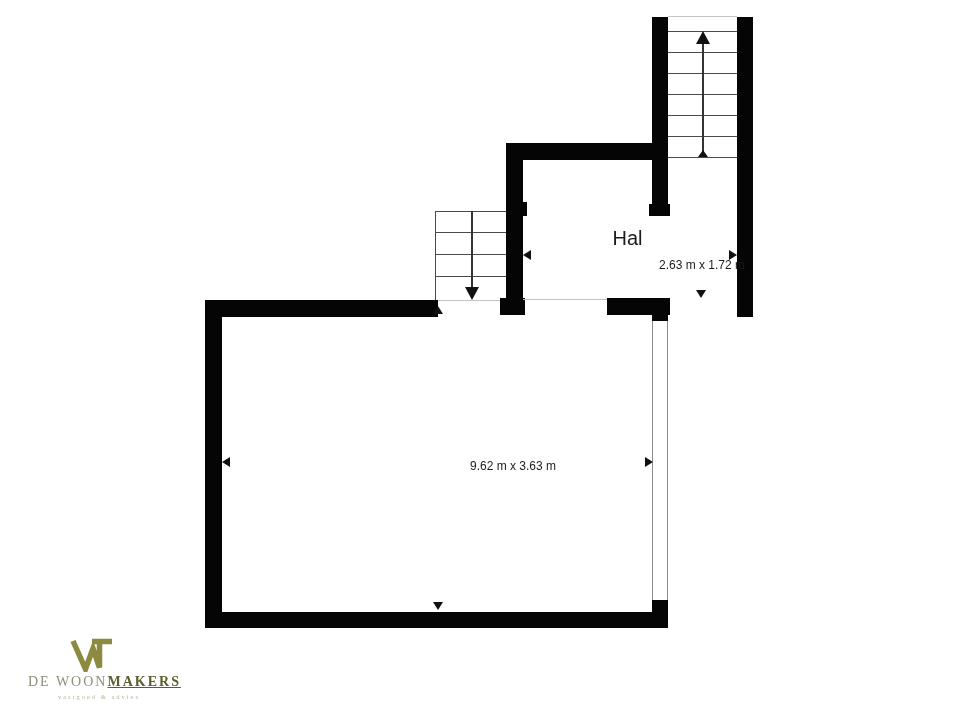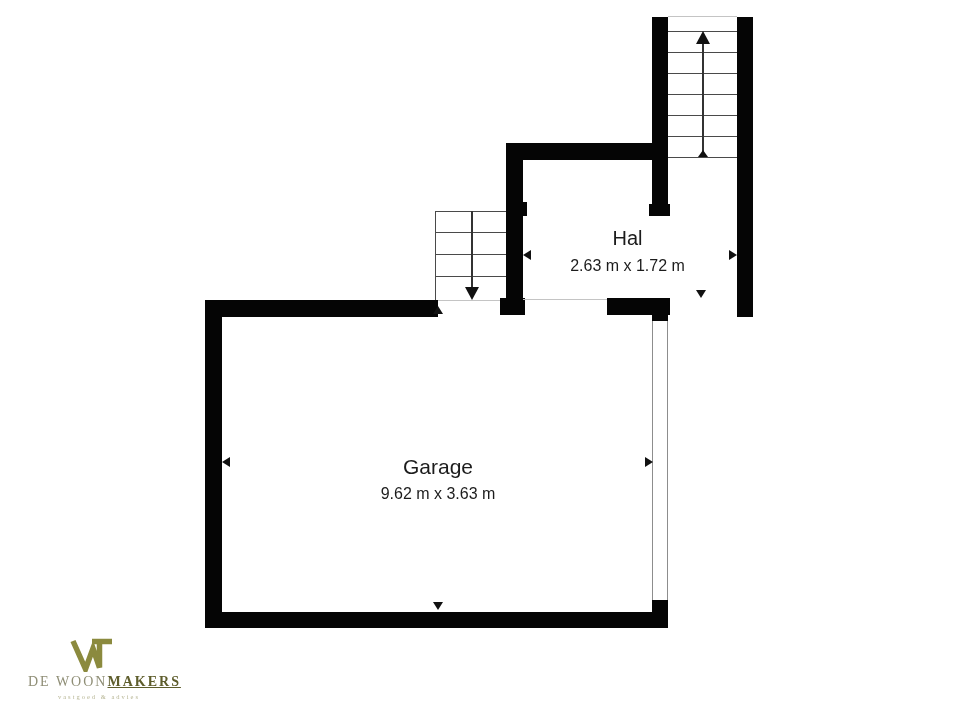--- a/index.html
+++ b/index.html
@@ -14,21 +14,21 @@
   .tri-left {border-top:5px solid transparent;border-bottom:5px solid transparent;border-right:8px solid #111;}
   .tri-right{border-top:5px solid transparent;border-bottom:5px solid transparent;border-left:8px solid #111;}
   .tri-up   {border-left:5px solid transparent;border-right:5px solid transparent;border-bottom:8px solid #111;}
   .tri-down {border-left:5px solid transparent;border-right:5px solid transparent;border-top:8px solid #111;}
   .tri-up-big  {border-left:7px solid transparent;border-right:7px solid transparent;border-bottom:13px solid #111;}
   .tri-down-big{border-left:7px solid transparent;border-right:7px solid transparent;border-top:13px solid #111;}
   .tri-up-sm   {border-left:5px solid transparent;border-right:5px solid transparent;border-bottom:7px solid #111;}
   .stairline{position:absolute;background:#333;width:2px;}
   .room-label{position:absolute;text-align:center;color:#1c1c1c;}
   .room-label .rname{font-size:21px;line-height:27px;}
-  .room-label .rdims{font-size:16px;line-height:27px;}
+  .room-label .rdims{font-size:12px;line-height:27px;text-align:right;}
   #hal-label .rname{font-size:20px;}
   .logo{position:absolute;left:0;top:632;width:200px;height:75px;}
   .logo-name{position:absolute;left:28px;top:674px;width:142px;text-align:center;
              font-family:"Liberation Serif","DejaVu Serif",serif;font-size:14px;
              letter-spacing:2px;white-space:nowrap;}
   .logo-name .prefix{color:#8f8e76;font-weight:400;}
   .logo-name .suffix{color:#5e5d2c;font-weight:700;text-decoration:underline;}
   .logo-tagline{position:absolute;left:28px;top:693px;width:142px;text-align:center;
                 font-family:"Liberation Serif","DejaVu Serif",serif;font-size:6.5px;
                 letter-spacing:2px;color:#b6b593;white-space:nowrap;}
@@ -99,21 +99,20 @@
 
     <div class="gline" style="left:652px;top:321px;width:1px;height:279px;"></div>
     <div class="gline" style="left:667px;top:321px;width:1px;height:279px;"></div>
 
     <div class="tri tri-left" style="left:222px;top:457px;"></div>
     <div class="tri tri-right" style="left:645px;top:457px;"></div>
     <div class="tri tri-up" style="left:433px;top:306px;"></div>
     <div class="tri tri-down" style="left:433px;top:602px;"></div>
 
     <div class="room-label" id="garage-label" style="left:320px;top:453px;width:236px;">
-      <div class="rname">Garage</div>
       <div class="rdims">9.62 m x 3.63 m</div>
     </div>
   </div>
 
   <div class="logo">
     <svg width="44" height="34" viewBox="0 0 44 34" style="position:absolute;left:70px;top:638px;">
       <path d="M3 3 L15.5 31 L23 10.5 L29.5 29.5 L29.5 3" fill="none" stroke="#8b8a3e" stroke-width="5.5" stroke-linejoin="miter"></path>
       <path d="M22 3.5 L42 3.5" fill="none" stroke="#8b8a3e" stroke-width="5.5"></path>
     </svg>
     <div class="logo-name">

